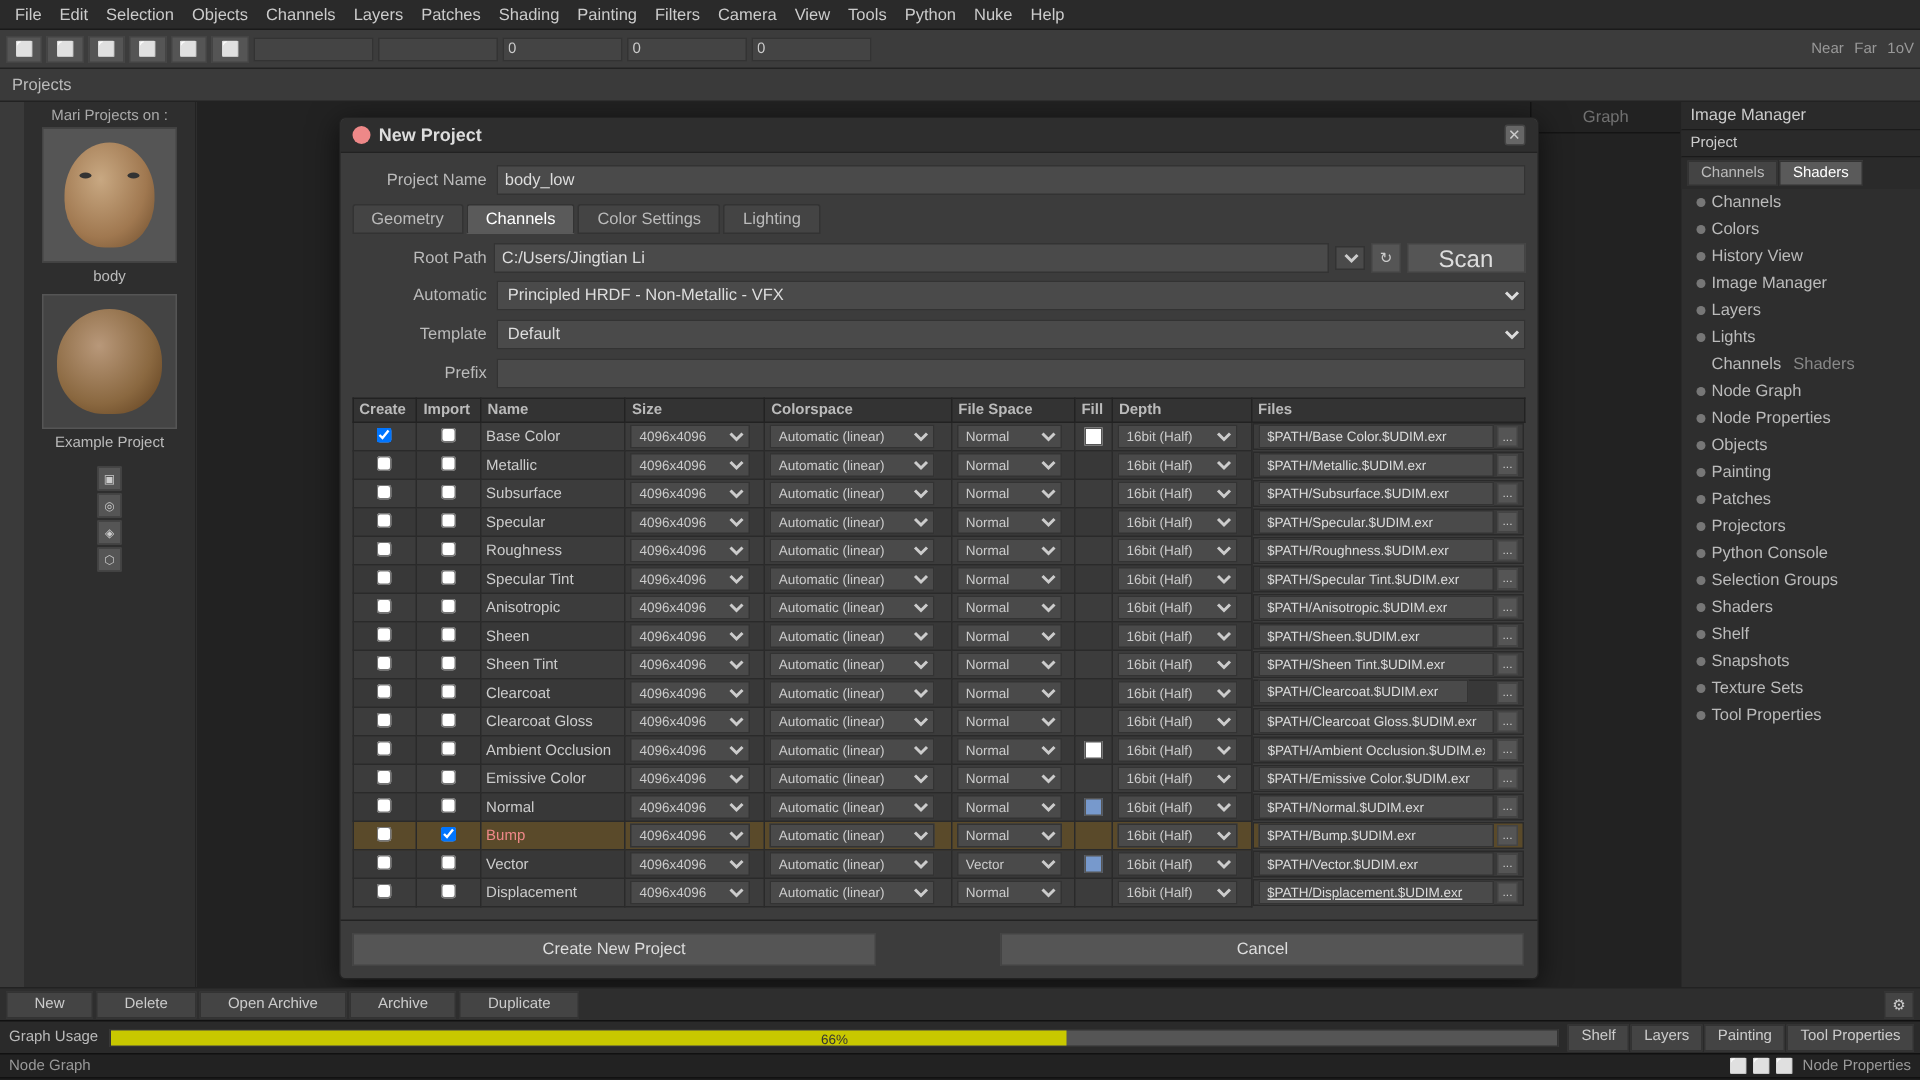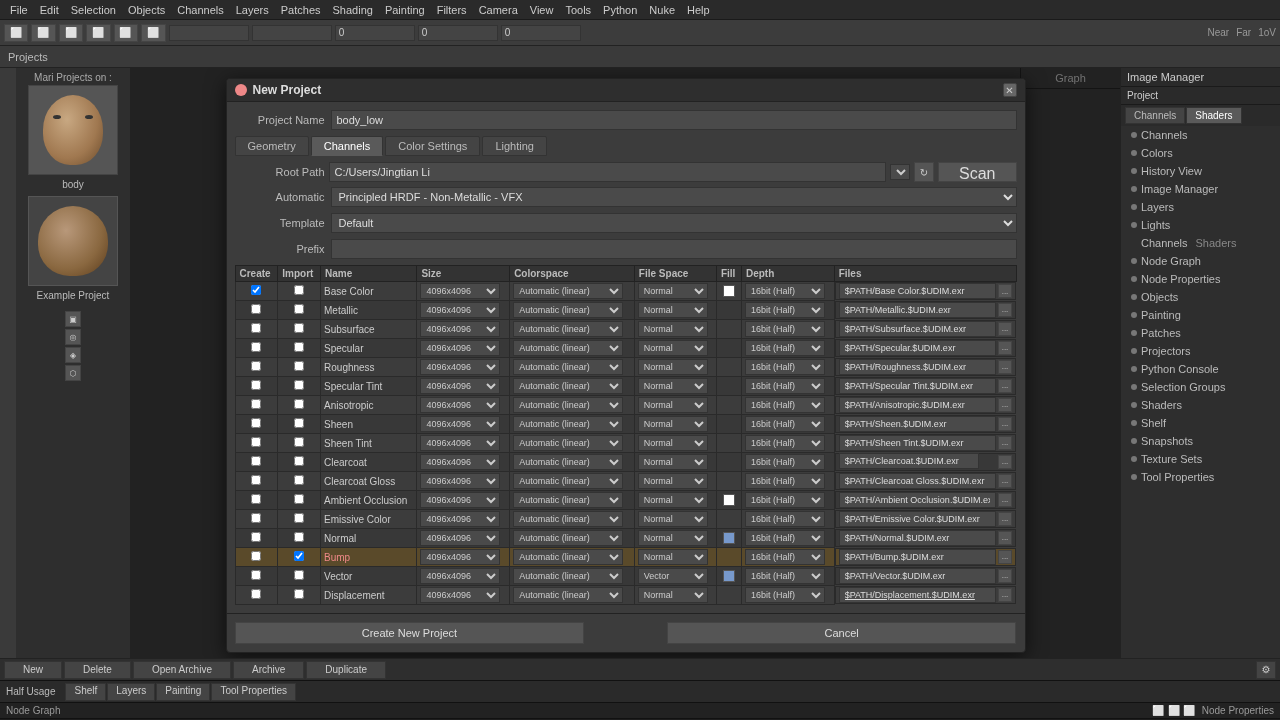--- a/index.html
+++ b/index.html
@@ -986,21 +986,25 @@
   <button class="bottom-btn">New</button>
   <button class="bottom-btn">Delete</button>
   <button class="bottom-btn">Open Archive</button>
   <button class="bottom-btn">Archive</button>
   <button class="bottom-btn">Duplicate</button>
   <div style="flex:1;"></div>
   <button class="bottom-btn" style="width:20px;padding:0;">⚙</button>
 </div>
 
 <div style="display:flex;height:22px;background:#2a2a2a;border-top:1px solid #111;align-items:center;">
-  <span style="padding:0 6px;font-size:10px;color:#bbb;white-space:nowrap;">Half Usage</span>
+  <span style="padding:0 6px;font-size:10px;color:#bbb;white-space:nowrap;">Graph Usage</span>
+  <div style="flex:1;height:12px;background:#555;border:1px solid #333;position:relative;margin:0 2px;">
+    <div style="width:66%;height:100%;background:#c8c800;"></div>
+    <span style="position:absolute;left:50%;top:0;transform:translateX(-50%);font-size:9px;color:#333;line-height:12px;">66%</span>
+  </div>
   <div style="display:flex;gap:1px;padding:0 4px;">
     <div class="bottom-btn" style="padding:1px 8px;height:18px;font-size:10px;">Shelf</div>
     <div class="bottom-btn" style="padding:1px 8px;height:18px;font-size:10px;">Layers</div>
     <div class="bottom-btn" style="padding:1px 8px;height:18px;font-size:10px;">Painting</div>
     <div class="bottom-btn" style="padding:1px 8px;height:18px;font-size:10px;">Tool Properties</div>
   </div>
 </div>
 
 <div class="node-graph-bar">
   <span>Node Graph</span>

